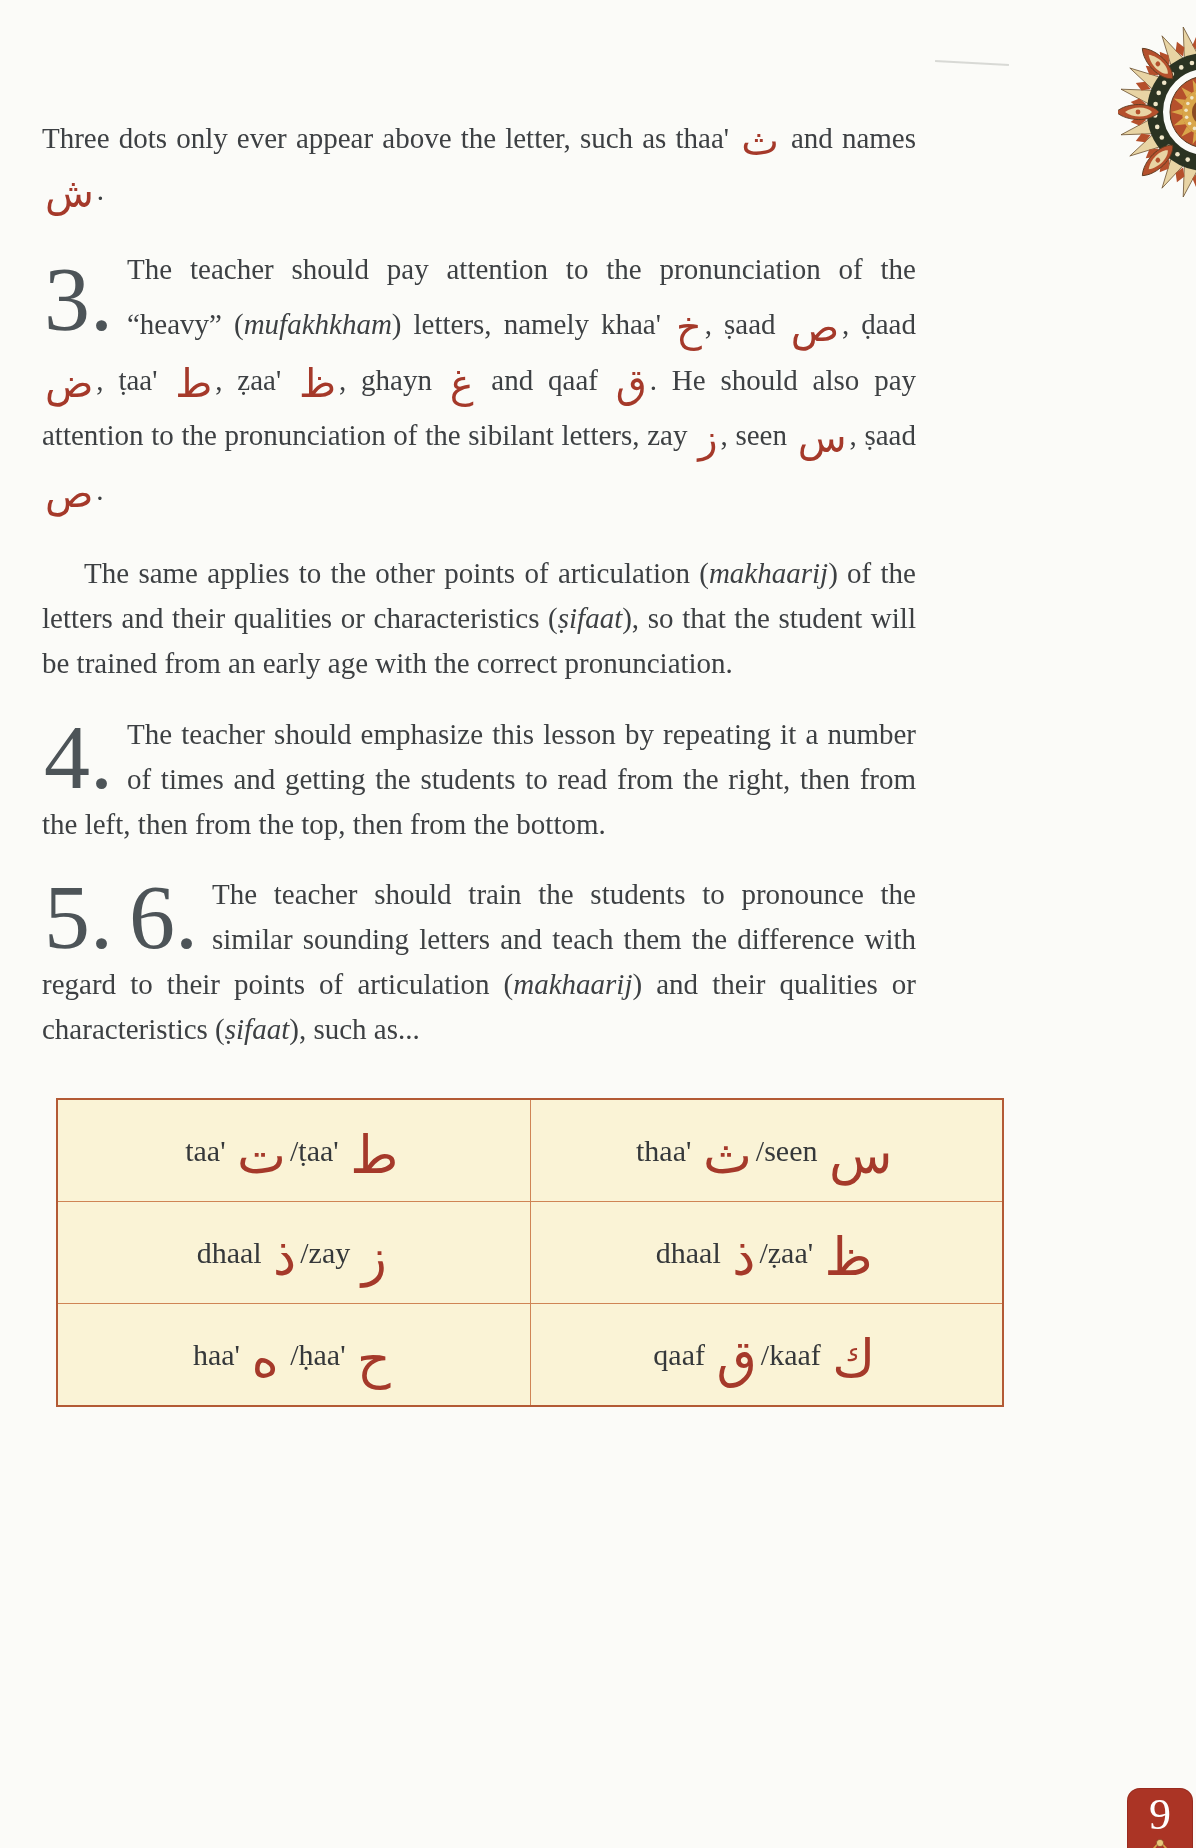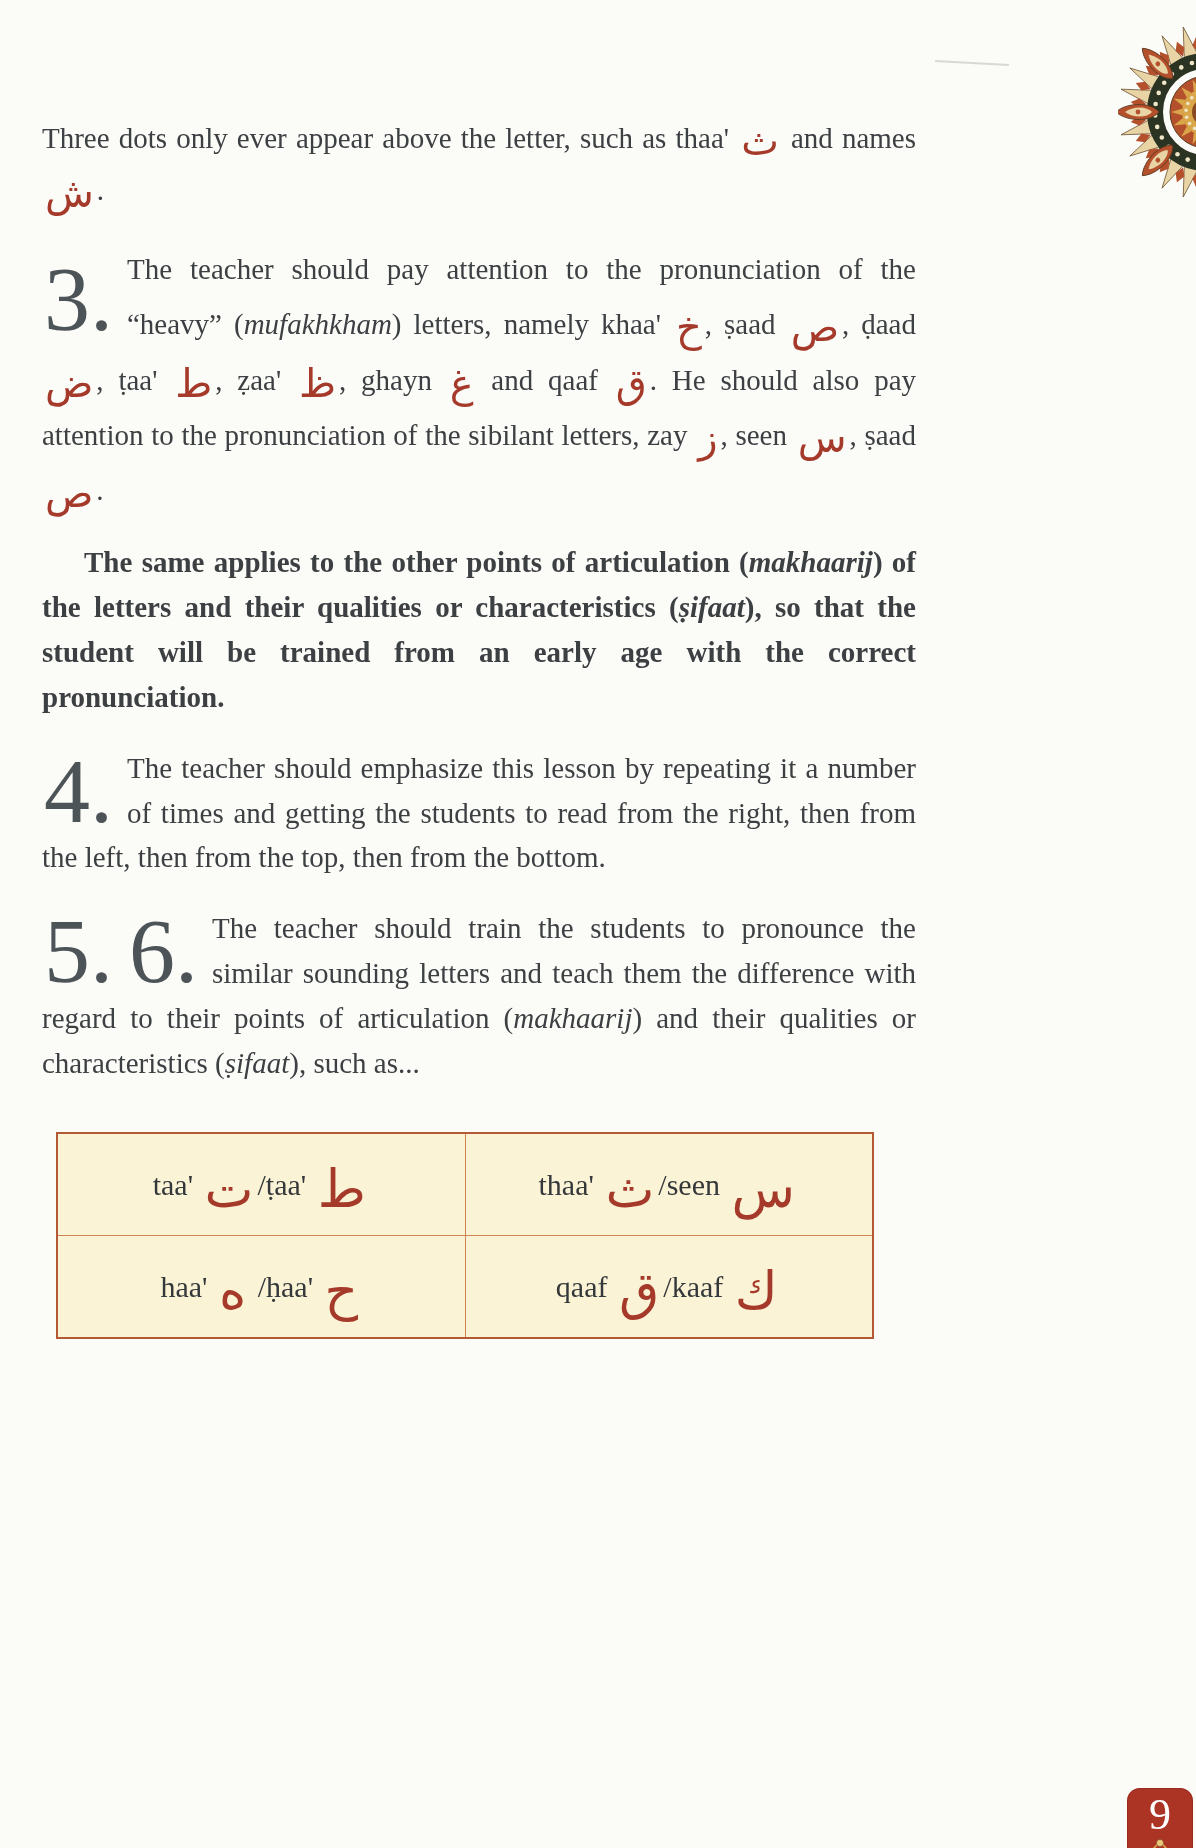--- a/index.html
+++ b/index.html
@@ -6,37 +6,37 @@
   .page{
     position:relative;width:1196px;height:1848px;overflow:hidden;
     background:var(--page-bg,#fbfbf8);
     font-family:"Liberation Serif","DejaVu Serif",serif;
     color:var(--body-text,#3d4043);
     margin:0 auto;
   }
   .content{padding:112px 0 0 42px;width:874px;}
   .para{margin:0;font-size:29px;line-height:1.58;text-align:justify;-moz-text-align-last:left;text-align-last:left;}
   .intro{line-height:1.8;}
-  .indent{text-indent:42px;margin-top:22px;line-height:1.55;font-weight:bold;}
+  .indent{text-indent:42px;margin-top:33px;line-height:1.55;}
   .it{font-style:italic;}
   .ar{
     font-family:"DejaVu Sans",sans-serif;
     color:var(--arabic-red,#a5392a);
     font-size:40px;line-height:0;vertical-align:-7px;padding:0 3px;
   }
   .item{margin-top:26px;}
   .item .para{line-height:1.55;}
   .item .big-ar{line-height:1.9;}
   .num{
     float:left;font-size:92px;line-height:78px;padding:6px 14px 0 2px;
     color:var(--number-gray,#4d5458);
   }
   .item-3 .num{line-height:98px;padding-top:8px;}
   .cmp{
-    border-collapse:collapse;margin:46px 0 0 56px;width:818px;
+    border-collapse:collapse;margin:46px 0 0 56px;width:948px;
     background:var(--table-bg,#faf3d6);
     border:2px solid var(--table-border-outer,#b35a35);
     table-layout:fixed;
   }
   .cmp td{
     border:1px solid var(--table-border-inner,#cf8455);
     text-align:center;vertical-align:middle;
     font-size:30px;height:99px;color:#35383a;
   }
   .cmp td .ar{font-size:52px;vertical-align:-12px;padding:0 4px;}
@@ -174,20 +174,24 @@
 
   </div>
 
   <table class="cmp">
     <tbody>
       <tr>
         <td><span class="tx">taa' </span><span class="ar">ت</span><span class="tx">/ṭaa' </span><span class="ar">ط</span></td>
         <td><span class="tx">thaa' </span><span class="ar">ث</span><span class="tx">/seen </span><span class="ar">س</span></td>
       </tr>
       <tr>
+        <td><span class="tx">dhaal </span><span class="ar">ذ</span><span class="tx">/zay </span><span class="ar">ز</span></td>
+        <td><span class="tx">dhaal </span><span class="ar">ذ</span><span class="tx">/ẓaa' </span><span class="ar">ظ</span></td>
+      </tr>
+      <tr>
         <td><span class="tx">haa' </span><span class="ar">ه</span><span class="tx"> /ḥaa' </span><span class="ar">ح</span></td>
         <td><span class="tx">qaaf </span><span class="ar">ق</span><span class="tx">/kaaf </span><span class="ar">ك</span></td>
       </tr>
     </tbody>
   </table>
 
   <div class="badge">
     <div class="badge-num">9</div>
     <svg class="badge-orn" width="62" height="52" viewBox="0 0 62 52" xmlns="http://www.w3.org/2000/svg">
       <path d="M31,4 C27,12 22,16 14,18 M31,4 C35,12 40,16 48,18 M31,14 C26,22 19,26 10,28 M31,14 C36,22 43,26 52,28 M31,14 L31,34" stroke="#d9a64a" stroke-width="1.6" fill="none"></path>

